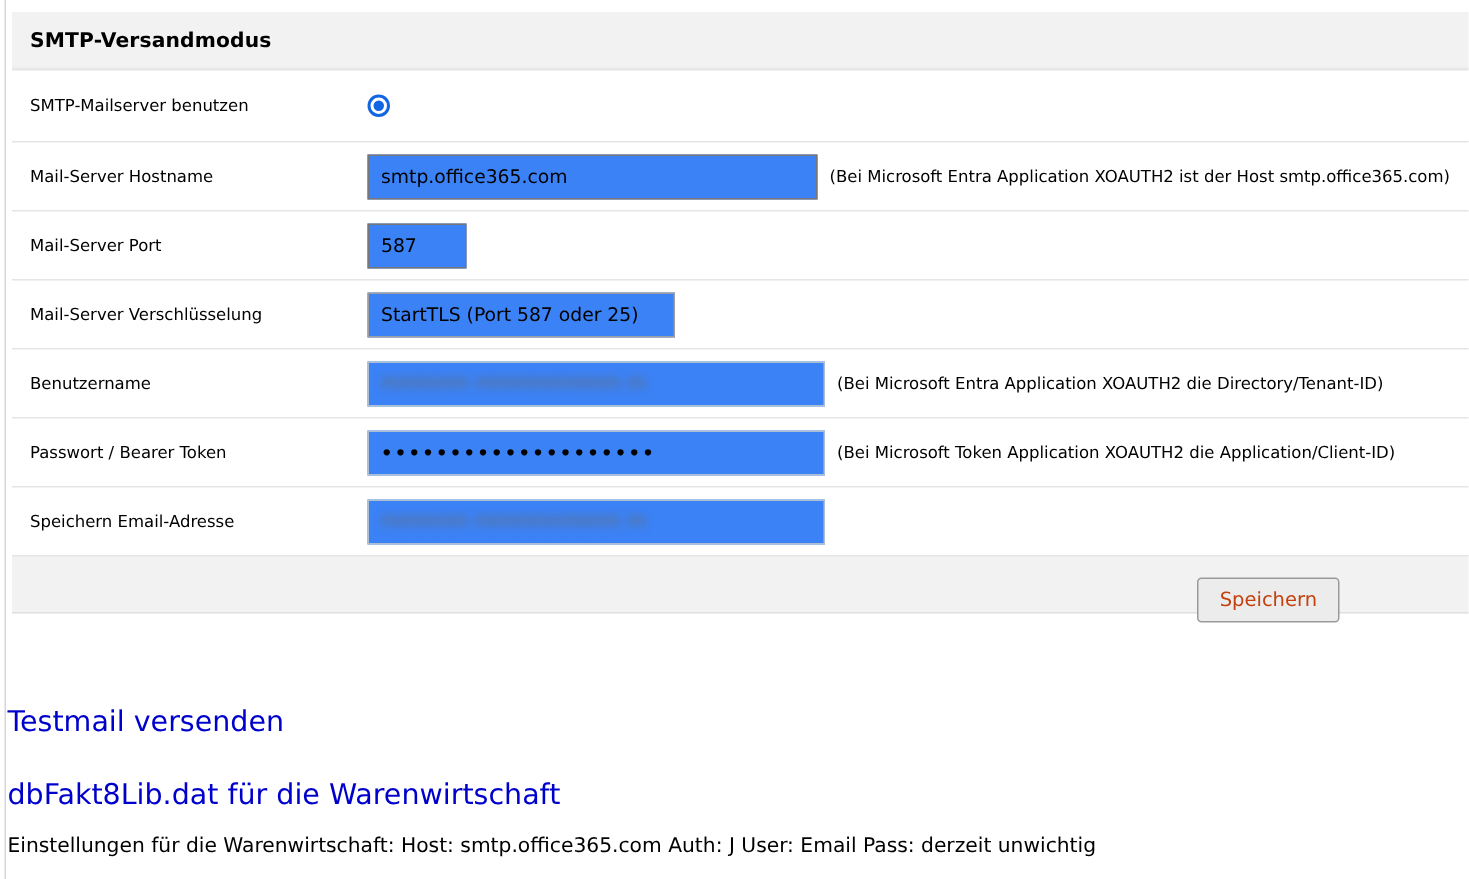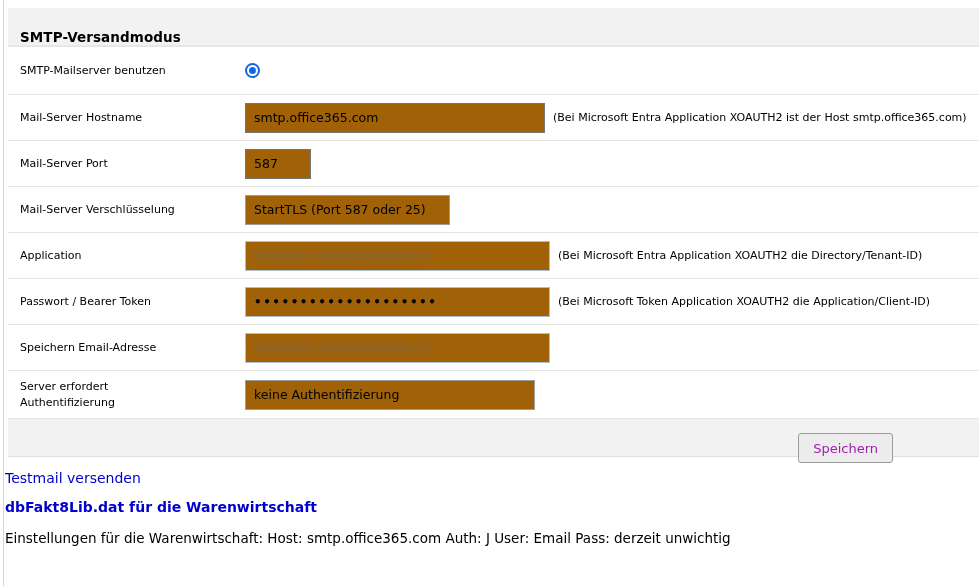--- a/index.html
+++ b/index.html
@@ -2,33 +2,33 @@
 <html><head>
 <meta charset="utf-8">
 <style>
   * { margin:0; padding:0; box-sizing:border-box; }
   html,body { width:979px; height:586px; background:#ffffff; overflow:hidden;
     font-family:"DejaVu Sans","Liberation Sans",sans-serif; color:#000; }
   .page-left-rule { position:absolute; left:3px; top:0; width:1px; height:586px; background:#d6d6d6; }
 
   .settings-table { position:absolute; left:8px; top:8px; right:0; }
 
-  .table-header { height:38px; background:#f2f2f2; display:flex; align-items:flex-end;
+  .table-header { height:38px; background:#f2f2f2; display:flex; align-items:center;
     padding-left:12px; border-bottom:1px solid #e9e9e9; }
   .table-header .title { font-weight:bold; font-size:13.5px; letter-spacing:.1px; }
 
   .row { display:flex; align-items:center; border-top:1px solid #e5e5e5; padding-left:12px; }
   .row:first-of-type { border-top:none; }
   .row.h48 { height:48px; }
   .row.h46 { height:46px; }
   .row-label { width:225px; flex:0 0 225px; font-size:11px; line-height:1.45;
     white-space:pre-line; }
 
   .txt-input { height:30px; font-family:"DejaVu Sans","Liberation Sans",sans-serif;
-    font-size:12.5px; padding:0 8px; background:#a16207; color:#000; border:1px solid #8f8f8f; }
+    font-size:12.5px; padding:0 8px; background:#3b82f6; color:#000; border:1px solid #8f8f8f; }
   .b-dark  { border-color:#767676; }
   .b-mid   { border-color:#9d9d9d; }
   .b-blue  { border-color:#aebfd2; }
   .w-host { width:300px; }
   .w-port { width:66px; }
   .w-enc  { width:205px; }
   .w-user { width:305px; }
   .w-auth { width:290px; }
 
   .fake-input { display:flex; align-items:center; overflow:hidden; }
@@ -39,28 +39,28 @@
 
   .radio { width:15px; height:15px; border-radius:50%; border:2px solid #1266e3;
     position:relative; background:#fff; cursor:pointer; }
   .radio::after { content:""; position:absolute; inset:2px; border-radius:50%; background:#1266e3; }
 
   .table-footer { height:39px; background:#f2f2f2; border-top:1px solid #e5e5e5;
     border-bottom:1px solid #e0e0e0; display:flex; align-items:center;
     justify-content:flex-end; padding-right:86px; }
   .btn { height:30px; min-width:80px; padding:0 14px; font-size:13px;
     font-family:"DejaVu Sans","Liberation Sans",sans-serif; background:#ececec;
-    border:1px solid #9a9a9a; border-radius:3px; color:#a21caf; cursor:pointer;margin-top:21px; }
+    border:1px solid #9a9a9a; border-radius:3px; color:#c2410c; cursor:pointer;margin-top:21px; }
 
   .links-area { position:absolute; left:5px; top:470px; }
-  a.plain-link { color:#0000cc; text-decoration:none; font-size:14px; cursor:pointer; }
+  a.plain-link { color:#0000cc; text-decoration:none; font-size:19px; cursor:pointer; }
   .link-row1 { display:block; }
   .annotated { display:inline-block; margin-top:13px; margin-left:-4px;
     border:3px solid #e0261c; border-radius:10px; padding:3px 13px 5px 4px; }
-  .link-row3 { display:block; margin-top:13px;font-weight:bold; }
+  .link-row3 { display:block; margin-top:27px; }
   .footer-note { margin-top:15px; font-size:13.5px; color:#000; }
 </style>
 </head>
 <body>
 
 <div class="page-left-rule"></div>
 
 <div class="settings-table">
 
   <div class="table-header">
@@ -82,21 +82,21 @@
     <div class="row-label">Mail-Server Port</div>
     <input class="txt-input b-dark w-port" value="587" style="">
   </div>
 
   <div class="row h46">
     <div class="row-label">Mail-Server Verschlüsselung</div>
     <input class="txt-input b-mid w-enc" value="StartTLS (Port 587 oder 25)" style="">
   </div>
 
   <div class="row h46">
-    <div class="row-label">Application</div>
+    <div class="row-label">Benutzername</div>
     <div class="txt-input b-blue w-user fake-input">
       <span class="blur-text">mmmnm mmmmnmmm m</span>
     </div>
     <span class="row-note">(Bei Microsoft Entra Application XOAUTH2 die Directory/Tenant-ID)</span>
   </div>
 
   <div class="row h46">
     <div class="row-label">Passwort / Bearer Token</div>
     <div class="txt-input b-blue w-user fake-input">
       <span class="pw-dots">••••••••••••••••••••</span>
@@ -104,25 +104,20 @@
     <span class="row-note">(Bei Microsoft Token Application XOAUTH2 die Application/Client-ID)</span>
   </div>
 
   <div class="row h46">
     <div class="row-label">Speichern Email-Adresse</div>
     <div class="txt-input b-blue w-user fake-input">
       <span class="blur-text">mmmnm mmmmnmmm m</span>
     </div>
   </div>
 
-  <div class="row h48">
-    <div class="row-label">Server erfordert
-Authentifizierung</div>
-    <input class="txt-input b-mid w-auth" value="keine Authentifizierung" style="">
-  </div>
 
   <div class="table-footer">
     <button class="btn">Speichern</button>
   </div>
 
 </div>
 
 <div class="links-area">
   <a class="plain-link link-row1">Testmail versenden</a>
   <a class="plain-link link-row3">dbFakt8Lib.dat für die Warenwirtschaft</a>

